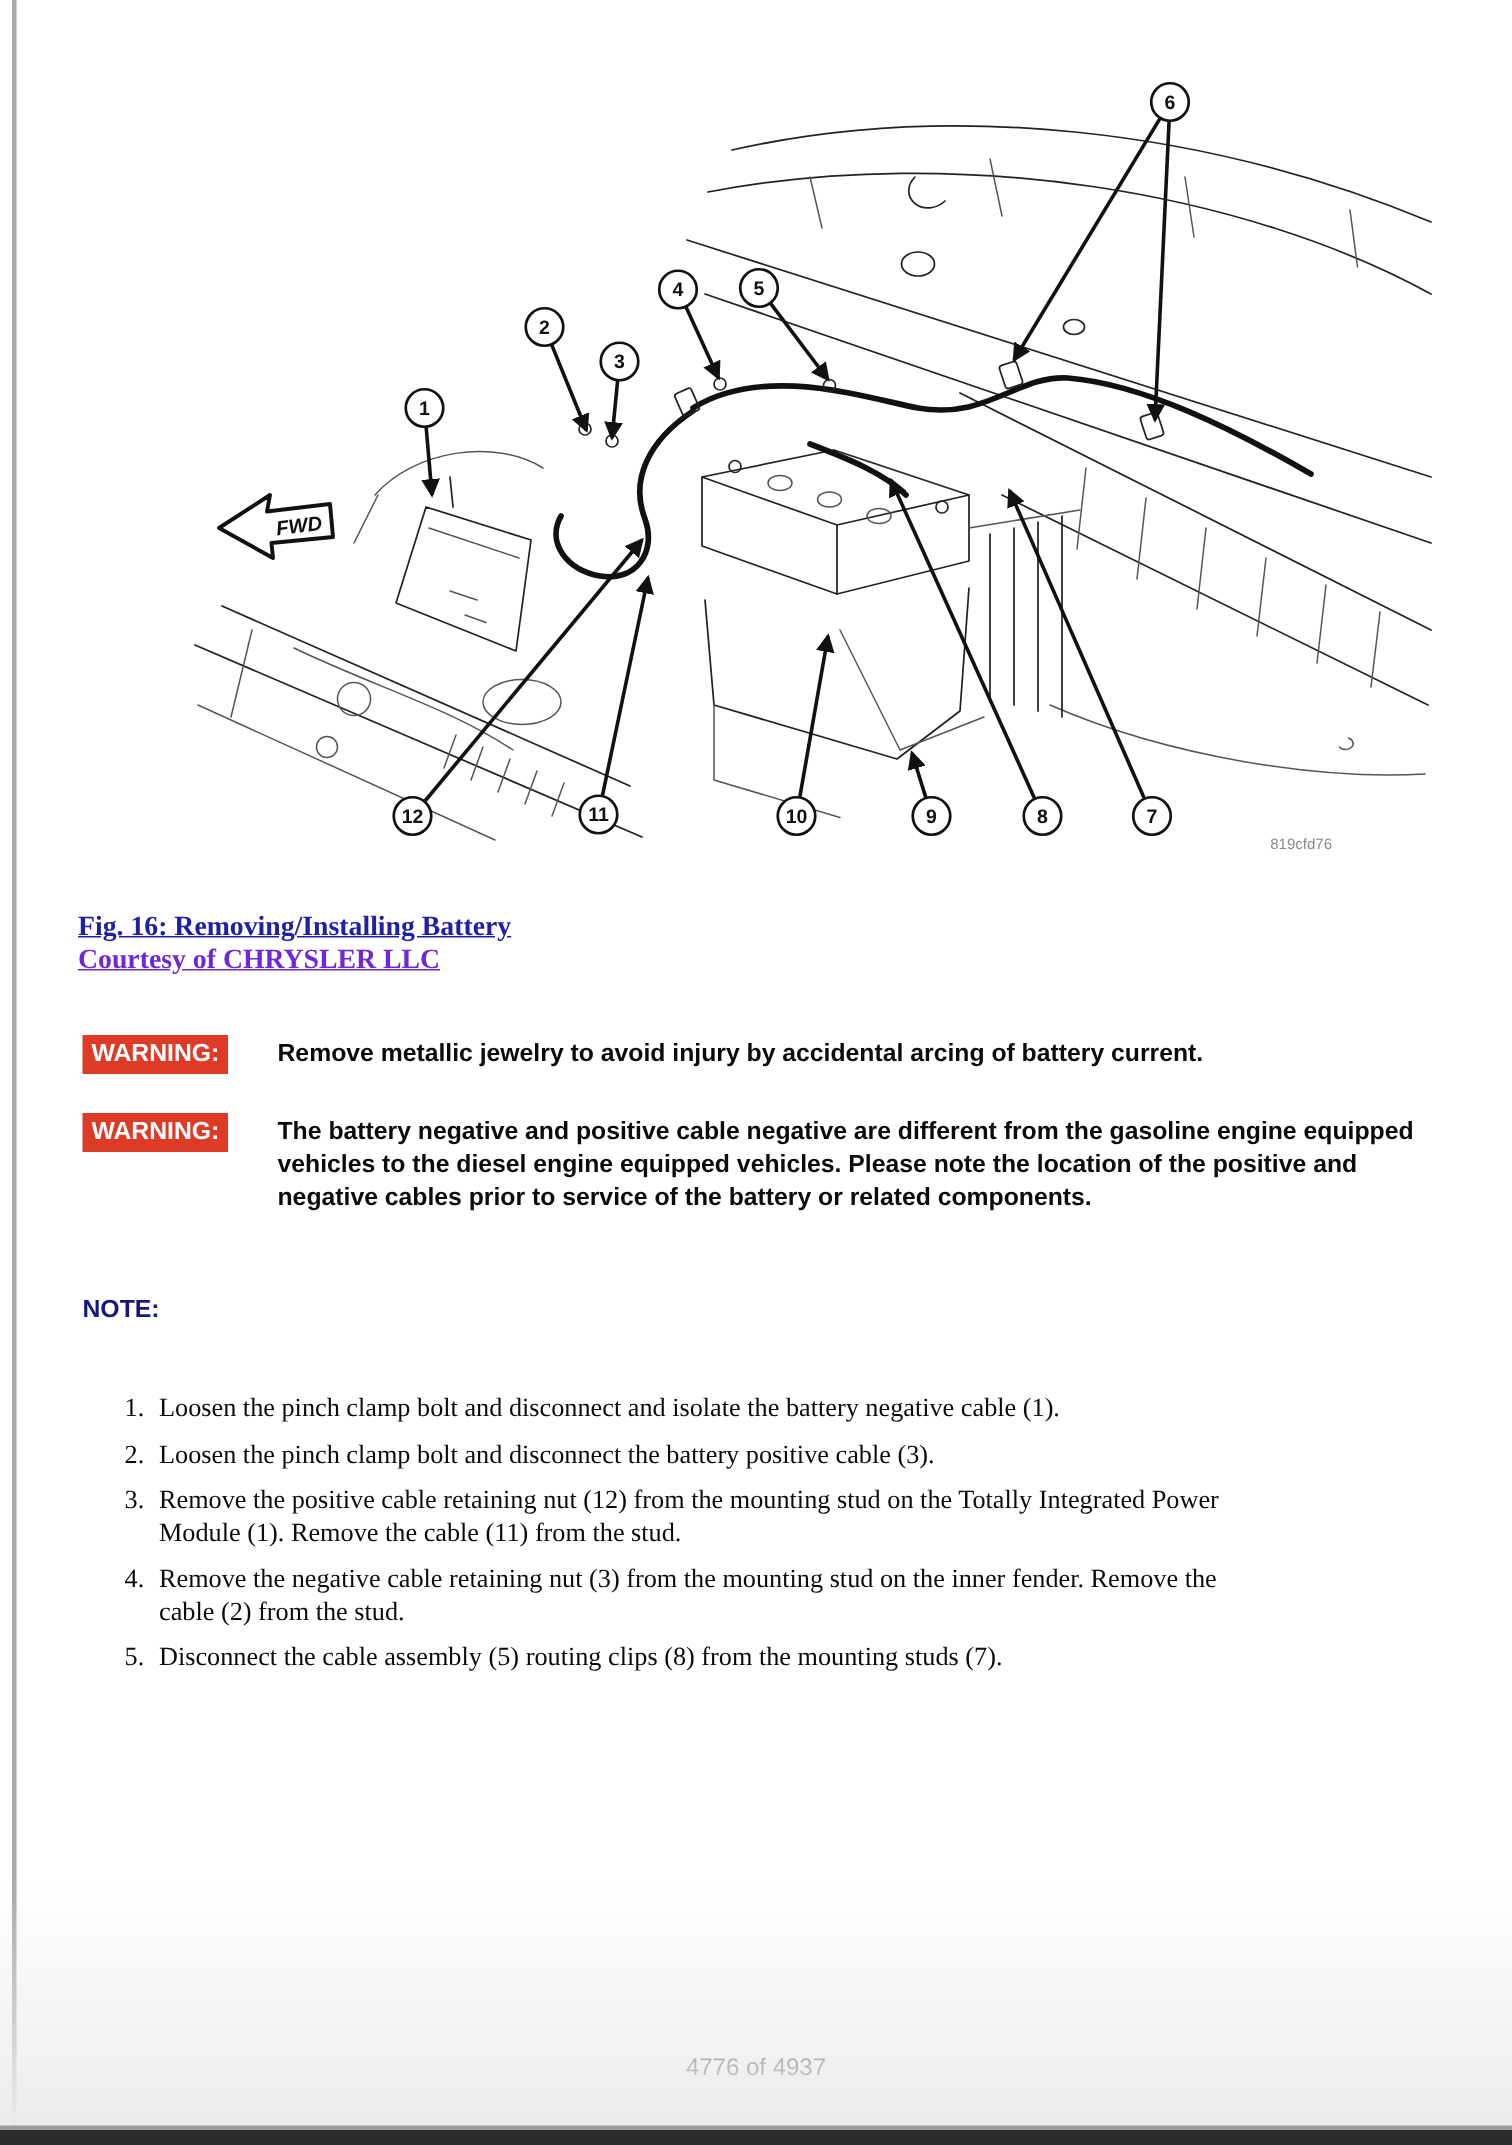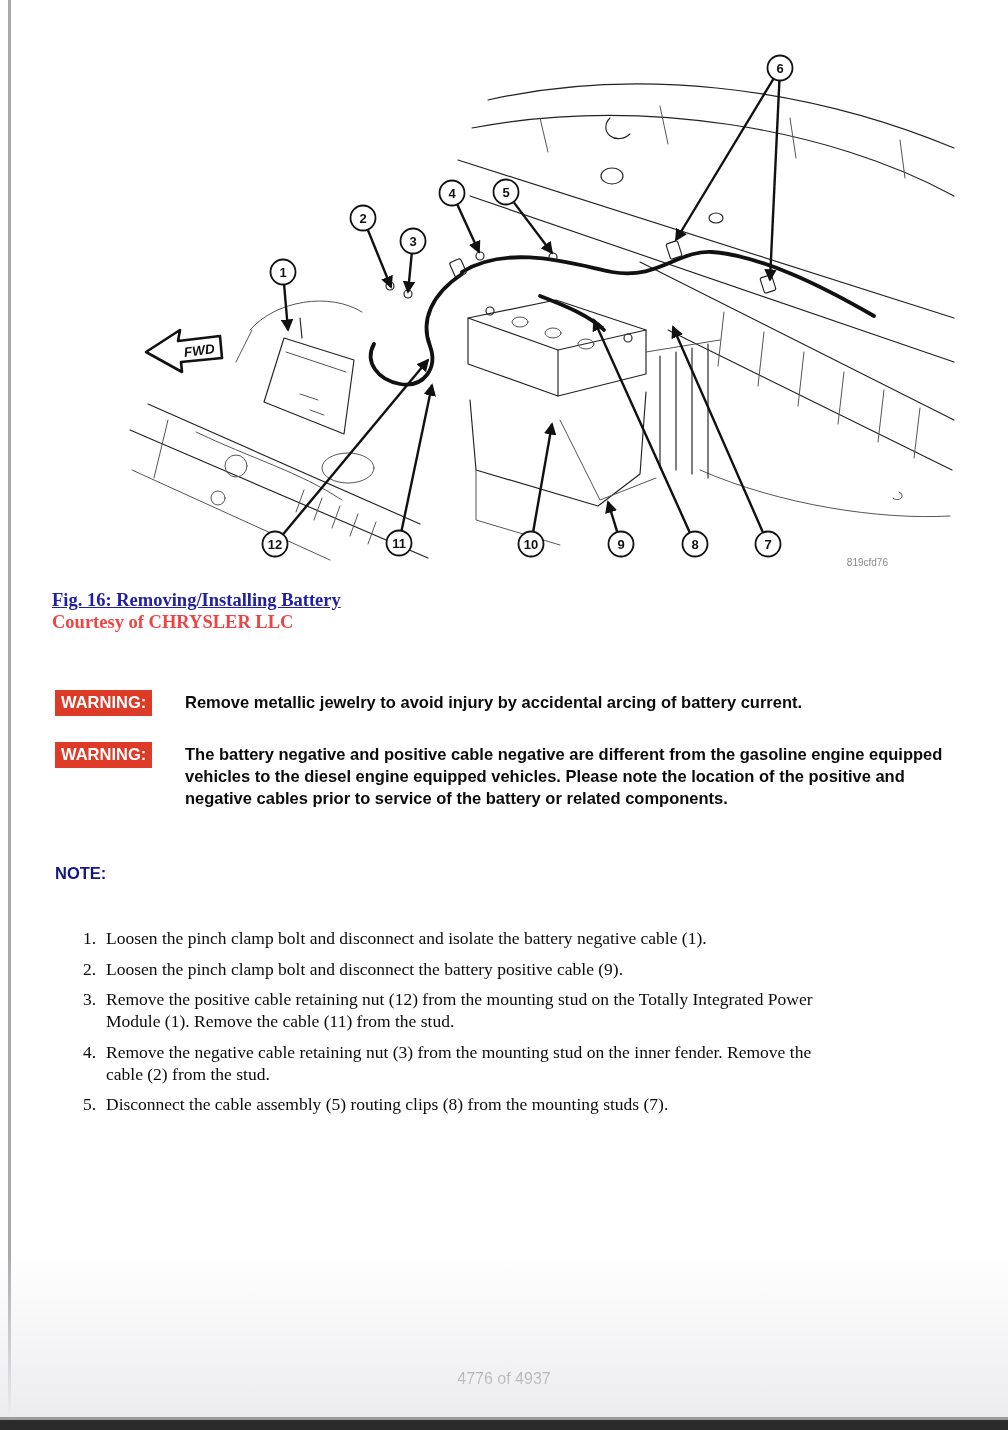--- a/index.html
+++ b/index.html
@@ -13,24 +13,24 @@
   .art-light{fill:none;stroke:#555;stroke-width:1px;stroke-linecap:round;stroke-linejoin:round;}
   .cable{fill:none;stroke:#111;stroke-width:3.8px;stroke-linecap:round;}
   .leader{stroke:#111;stroke-width:2.4px;}
   .callout-circle{fill:#fff;stroke:#111;stroke-width:1.8px;}
   .callout-num{font:600 13px "Liberation Sans",sans-serif;text-anchor:middle;fill:#111;}
   .fwd-poly{fill:#fff;stroke:#111;stroke-width:2.6px;stroke-linejoin:round;}
   .fwd-text{font:italic 700 13.5px "Liberation Sans",sans-serif;fill:#111;}
   .fig-code{font:10px "Liberation Sans",sans-serif;fill:#8a8a8a;}
 
   
-  .caption{position:absolute;left:52px;top:589px;line-height:23px;}
+  .caption{position:absolute;left:52px;top:607px;line-height:23px;}
   .fig-link{display:inline-block;font:bold 18.5px "Liberation Serif",serif;
             color:var(--link-blue,#2020a0);text-decoration:underline;cursor:pointer;}
-  .courtesy{font:bold 18.5px "Liberation Serif",serif;color:#ef4444;}
+  .courtesy{font:bold 18.5px "Liberation Serif",serif;color:#6d28d9;text-decoration:underline;}
 
   
   .msg-row{position:absolute;left:55px;width:905px;display:flex;align-items:flex-start;}
   .msg-label{width:130px;flex:none;margin-top:31px;}
   .warning-badge{display:inline-block;background:var(--warning-bg,#dd3a27);color:var(--warning-text,#fff);
                  font:bold 16.5px/21px "Liberation Sans",sans-serif;padding:2px 6px 3px 6px;}
   .note-label{font:bold 16.5px/22px "Liberation Sans",sans-serif;color:var(--note-label,#16167e);}
   .msg-text{width:775px;font:bold 16.5px/22px "Liberation Sans",sans-serif;color:#0b0b0b;margin-top:32px;}
 
   
@@ -242,21 +242,21 @@
     </div>
   </div>
 
   <ol class="steps">
     <li>
       <span class="step-num">1.</span>
       <span class="step-body">Loosen the pinch clamp bolt and disconnect and isolate the battery negative cable (1).</span>
     </li>
     <li>
       <span class="step-num">2.</span>
-      <span class="step-body">Loosen the pinch clamp bolt and disconnect the battery positive cable (9).</span>
+      <span class="step-body">Loosen the pinch clamp bolt and disconnect the battery positive cable (3).</span>
     </li>
     <li>
       <span class="step-num">3.</span>
       <span class="step-body">Remove the positive cable retaining nut (12) from the mounting stud on the Totally Integrated Power Module (1). Remove the cable (11) from the stud.</span>
     </li>
     <li>
       <span class="step-num">4.</span>
       <span class="step-body">Remove the negative cable retaining nut (3) from the mounting stud on the inner fender. Remove the cable (2) from the stud.</span>
     </li>
     <li>

